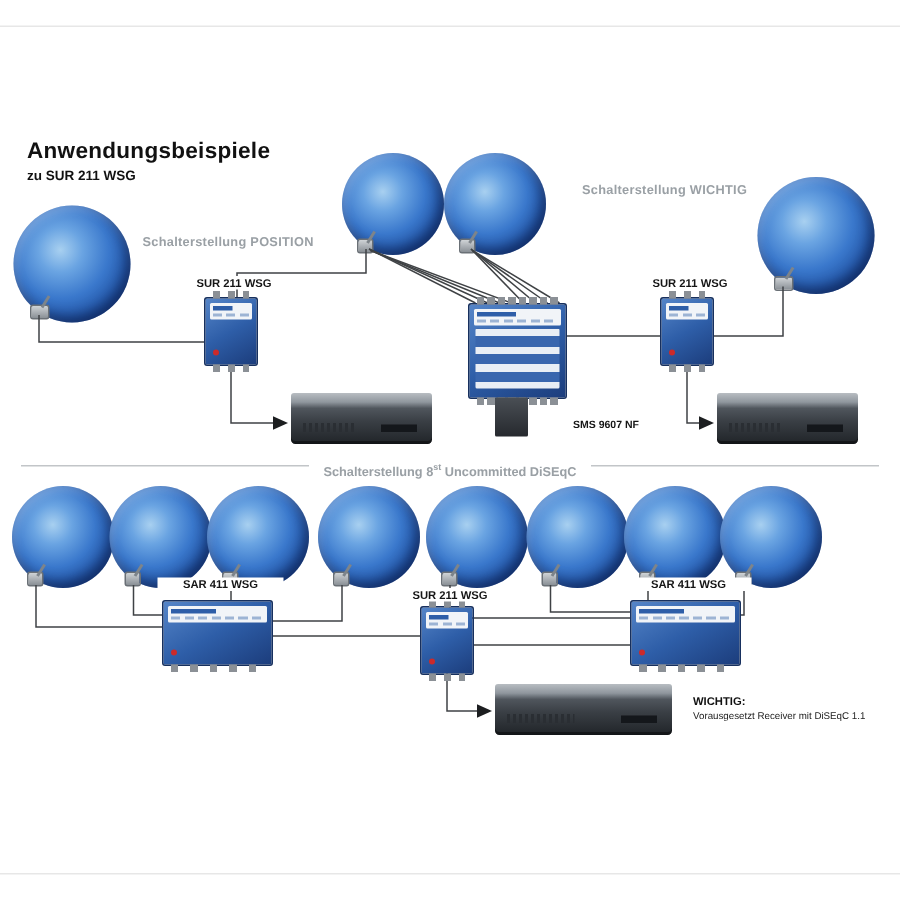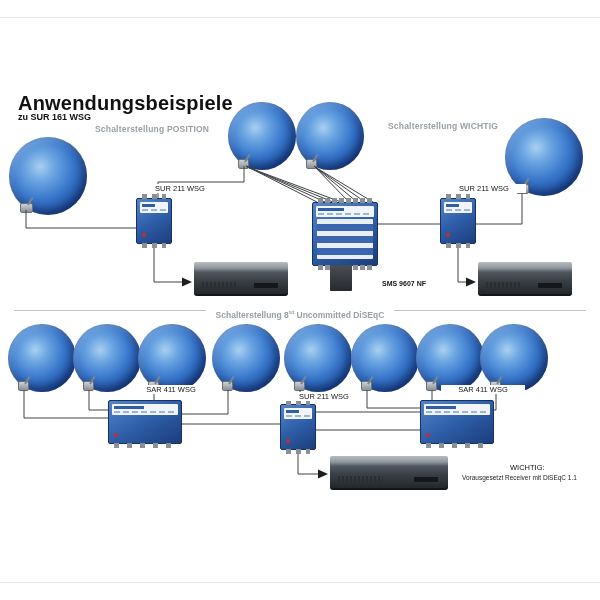--- a/index.html
+++ b/index.html
@@ -1,20 +1,20 @@
 <!DOCTYPE html>
 <html><head>
 <meta charset="utf-8">
 <style>
   html,body{margin:0;padding:0;background:#fff;}
   .canvas{position:relative;width:600px;height:600px;background:#fff;overflow:hidden;
           font-family:"Liberation Sans",sans-serif;}
   .hairline{position:absolute;left:0;right:0;height:1px;background:#e7e7e7;}
 
-  .title{position:absolute;left:18px;top:92px;font-size:20px;font-weight:bold;color:#111;letter-spacing:.2px;}
+  .title{position:absolute;left:18px;top:92px;font-size:15px;font-weight:bold;color:#111;letter-spacing:.2px;}
   .subtitle{position:absolute;left:18px;top:112px;font-size:9px;font-weight:bold;color:#111;}
 
   .scenario-label{position:absolute;font-size:8.5px;font-weight:bold;color:#9aa0a5;letter-spacing:.2px;}
   .divider-line{position:absolute;left:14px;right:14px;top:310px;height:1px;background:#c2c5c8;}
   .divider-wrap{position:absolute;left:0;right:0;top:304px;text-align:center;}
   .divider-wrap span.txt{background:#fff;padding:0 10px;font-size:8.5px;font-weight:bold;color:#9aa0a5;line-height:12px;}
   .divider-wrap sup{font-size:6px;}
 
   .dish{position:absolute;border-radius:50%;
     background:radial-gradient(circle at 40% 38%, #a8d0f0 0%, #6aa4e2 22%, #3a78cc 48%, #1e4fa0 75%, #153a7c 92%, #102e63 100%);
@@ -47,38 +47,38 @@
     background:repeating-linear-gradient(180deg,#e9eef5 0 5px,#3966ae 5px 12px);}
   .stand{position:absolute;background:linear-gradient(180deg,#4a4f55,#26292e);border-radius:1px;}
 
   .receiver{position:absolute;border-radius:2px 2px 3px 3px;
     background:linear-gradient(180deg,#b8bdc2 0%,#8f969d 18%,#50565d 30%,#3a3f45 55%,#202428 100%);
     box-shadow:inset 0 -2px 0 rgba(0,0,0,.4);}
   .receiver::before{content:"";position:absolute;left:8px;bottom:8px;width:38%;height:6px;
     background:repeating-linear-gradient(90deg,#2a2e33 0 2px,transparent 2px 4px);}
   .receiver::after{content:"";position:absolute;right:10px;bottom:8px;width:24px;height:5px;background:#14171b;}
 
-  .dev-label{position:absolute;font-size:7.5px;font-weight:normal;color:#151515;text-align:center;
-    background:#fff;line-height:9px;padding:0 2px;margin-left:24px;}
+  .dev-label{position:absolute;font-size:7.5px;font-weight:bold;color:#151515;text-align:center;
+    background:#fff;line-height:9px;padding:0 2px;}
   .sms-label{position:absolute;font-size:7px;font-weight:bold;color:#151515;}
-  .note-heading{position:absolute;left:462px;top:463px;font-size:7.5px;font-weight:normal;color:#111;margin-left:48px;}
+  .note-heading{position:absolute;left:462px;top:463px;font-size:7.5px;font-weight:bold;color:#111;}
   .note-body{position:absolute;left:462px;top:474px;font-size:6.5px;color:#222;white-space:nowrap;}
 </style>
 </head>
 <body>
 
 <div class="canvas">
 
   <div class="hairline" style="top:17px"></div>
   <div class="hairline" style="top:582px"></div>
 
   <div class="title">Anwendungsbeispiele</div>
-  <div class="subtitle">zu SUR 161 WSG</div>
-
-  <div class="scenario-label" style="left:95px;top:124px">Schalterstellung POSITION</div>
+  <div class="subtitle">zu SUR 211 WSG</div>
+
+  <div class="scenario-label" style="left:95px;top:156px">Schalterstellung POSITION</div>
   <div class="scenario-label" style="left:388px;top:121px">Schalterstellung WICHTIG</div>
 
   <div class="dish" style="left:9px;top:137px;width:78px;height:78px">
       <span class="lnb"></span>
     </div>
   <div class="dish" style="left:228px;top:102px;width:68px;height:68px">
       <span class="lnb"></span>
     </div>
   <div class="dish" style="left:296px;top:102px;width:68px;height:68px">
       <span class="lnb"></span>

